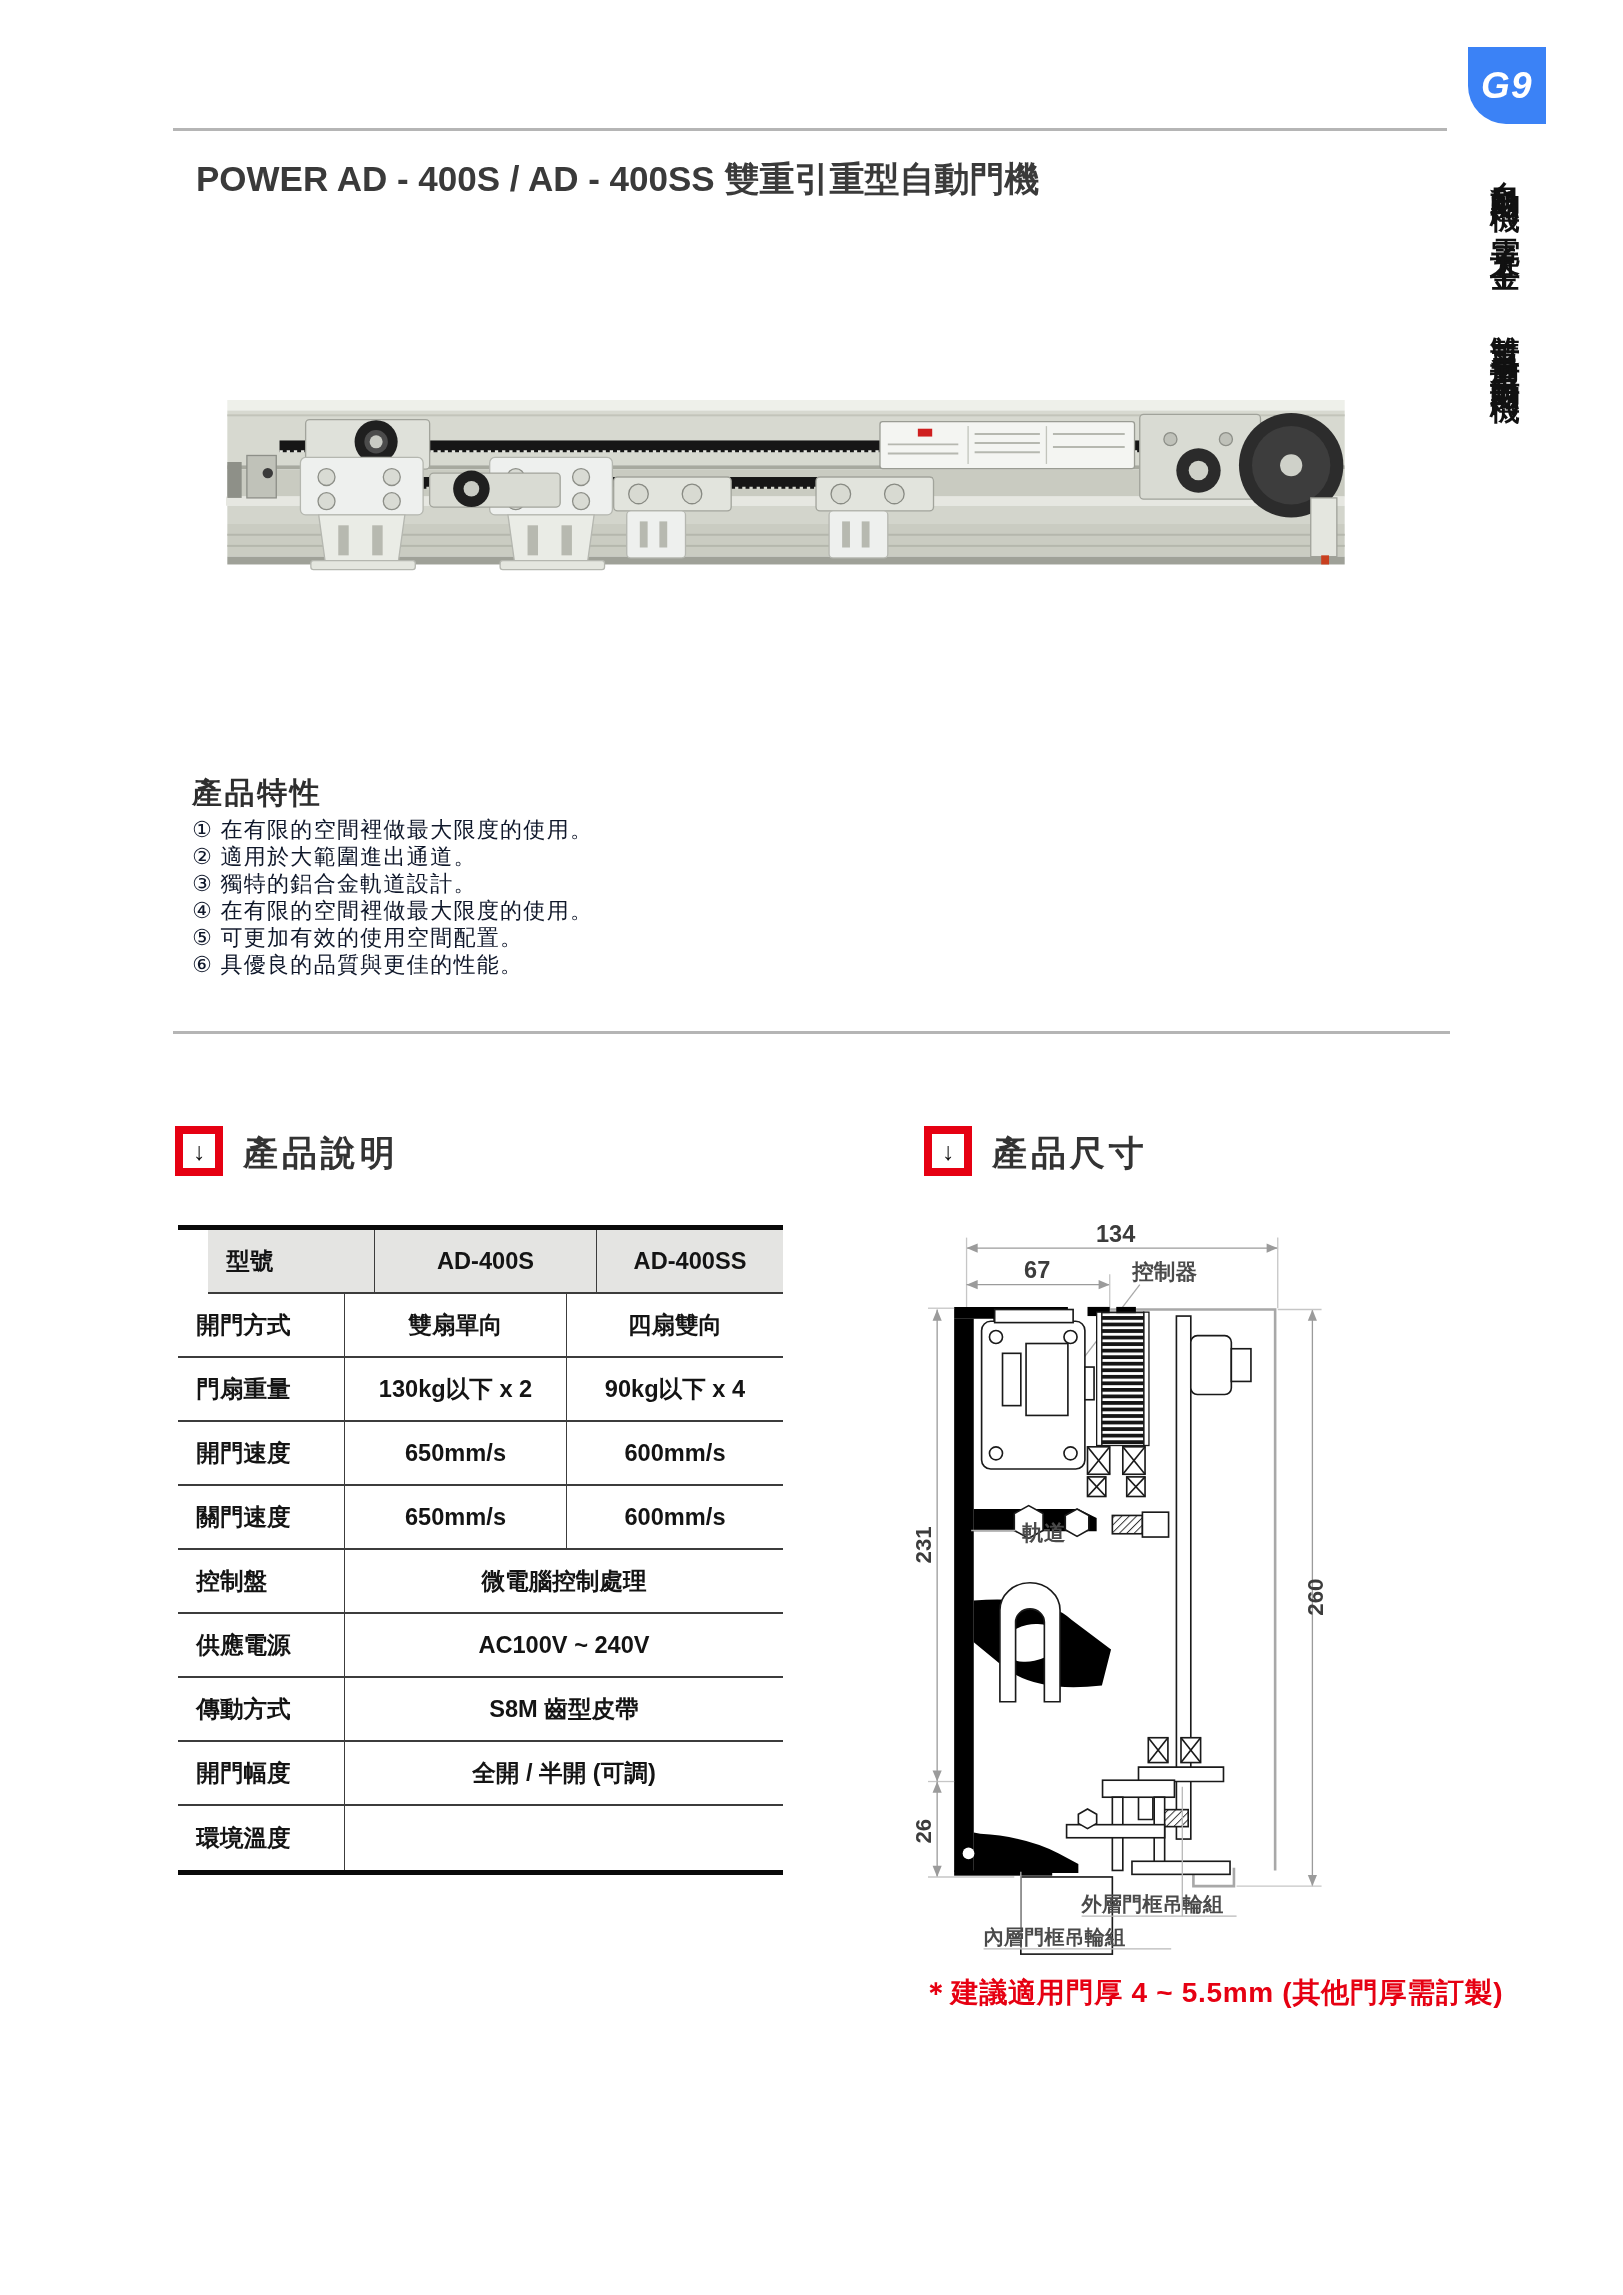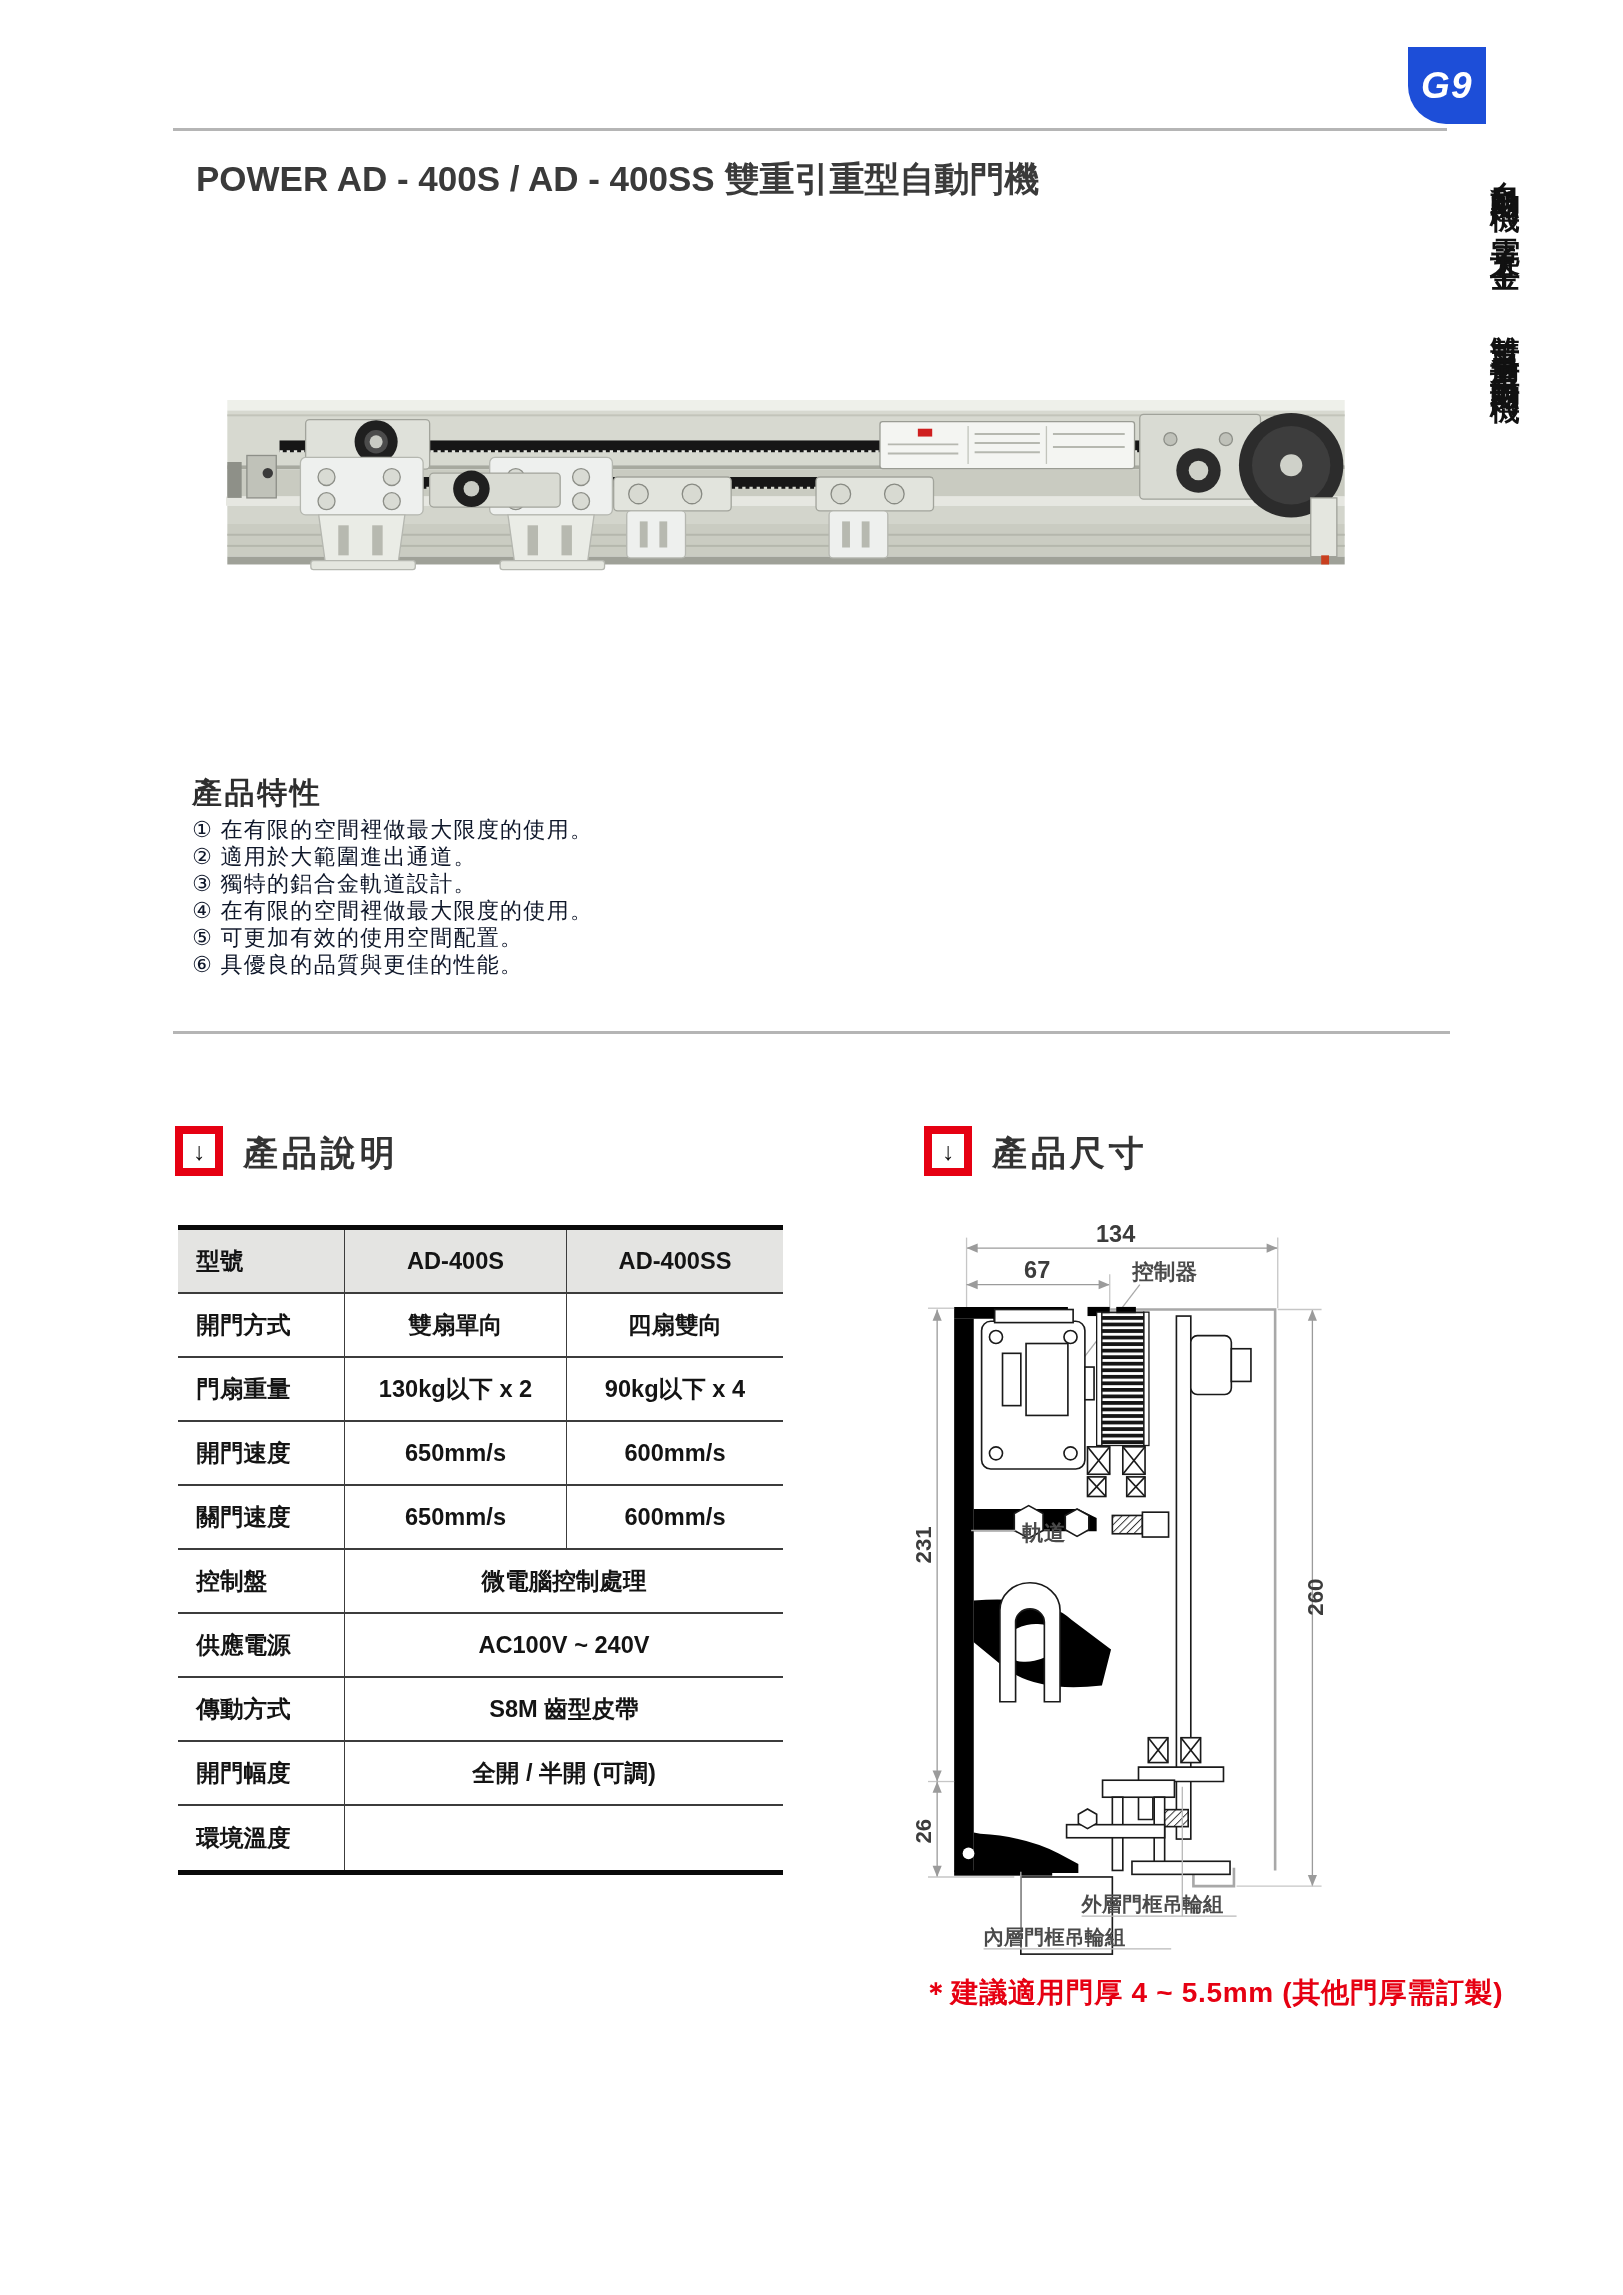--- a/index.html
+++ b/index.html
@@ -4,22 +4,22 @@
 <style>
   html,body{margin:0;padding:0;background:#ffffff;}
   body{width:1623px;height:2295px;position:relative;overflow:hidden;
        font-family:"Liberation Sans","DejaVu Sans",sans-serif;color:#3c3c3c;}
   .abs{position:absolute;}
 
   
   .rule{position:absolute;background:#b5b5b5;height:2.6px;}
 
   
-  .badge{position:absolute;left:1408px;top:47px;width:78px;height:77px;
-         background:#1d4ed8;border-bottom-left-radius:38px;
+  .badge{position:absolute;left:1468px;top:47px;width:78px;height:77px;
+         background:#3b82f6;border-bottom-left-radius:38px;
          display:flex;align-items:center;justify-content:center;}
   .badge span{color:#ffffff;font-weight:700;font-style:italic;font-size:37px;letter-spacing:1.3px;}
 
   
   .side-caption{position:absolute;left:1484px;top:157px;height:602px;
       writing-mode:vertical-rl;text-orientation:mixed;
       font-size:30px;font-weight:700;color:#111;letter-spacing:7.2px;white-space:nowrap;}
 
   .page-title{position:absolute;left:196px;top:156px;font-size:35px;font-weight:700;color:#3a3a3a;}
 
@@ -32,21 +32,21 @@
   .sec-icon{position:absolute;width:32px;height:34px;border:8.5px solid #e60012;background:#fff;
             display:flex;align-items:center;justify-content:center;}
   .sec-icon span{font-size:25px;font-weight:700;color:#111;line-height:1;}
   .sec-label{position:absolute;font-size:35px;font-weight:700;color:#333;letter-spacing:3.9px;}
 
   
   .spec{position:absolute;left:178px;top:1225px;width:605px;
         border-top:5.9px solid #0a0a0a;border-bottom:5.9px solid #0a0a0a;box-sizing:border-box;}
   .trow{display:flex;height:64px;border-bottom:2px solid #3c3c3c;box-sizing:border-box;}
   .trow:last-child{border-bottom:none;}
-  .trow.hdr{background:#e4e4e2;}
+  .trow.hdr{background:#e4e4e2;margin-left:30px;}
   .cell{display:flex;align-items:center;box-sizing:border-box;font-size:23.6px;font-weight:700;color:#141414;}
   .c-label{width:167px;padding-left:18.3px;border-right:1.3px solid #3c3c3c;}
   .c-a{width:222px;justify-content:center;border-right:1.3px solid #3c3c3c;}
   .c-b{flex:1;justify-content:center;}
   .c-span{flex:1;justify-content:center;}
 
   
   svg text{font-family:"Liberation Sans","DejaVu Sans",sans-serif;}
   .note{position:absolute;left:922px;top:1974px;font-size:28px;font-weight:700;color:#e60012;letter-spacing:0.7px;white-space:nowrap;}
 </style>

